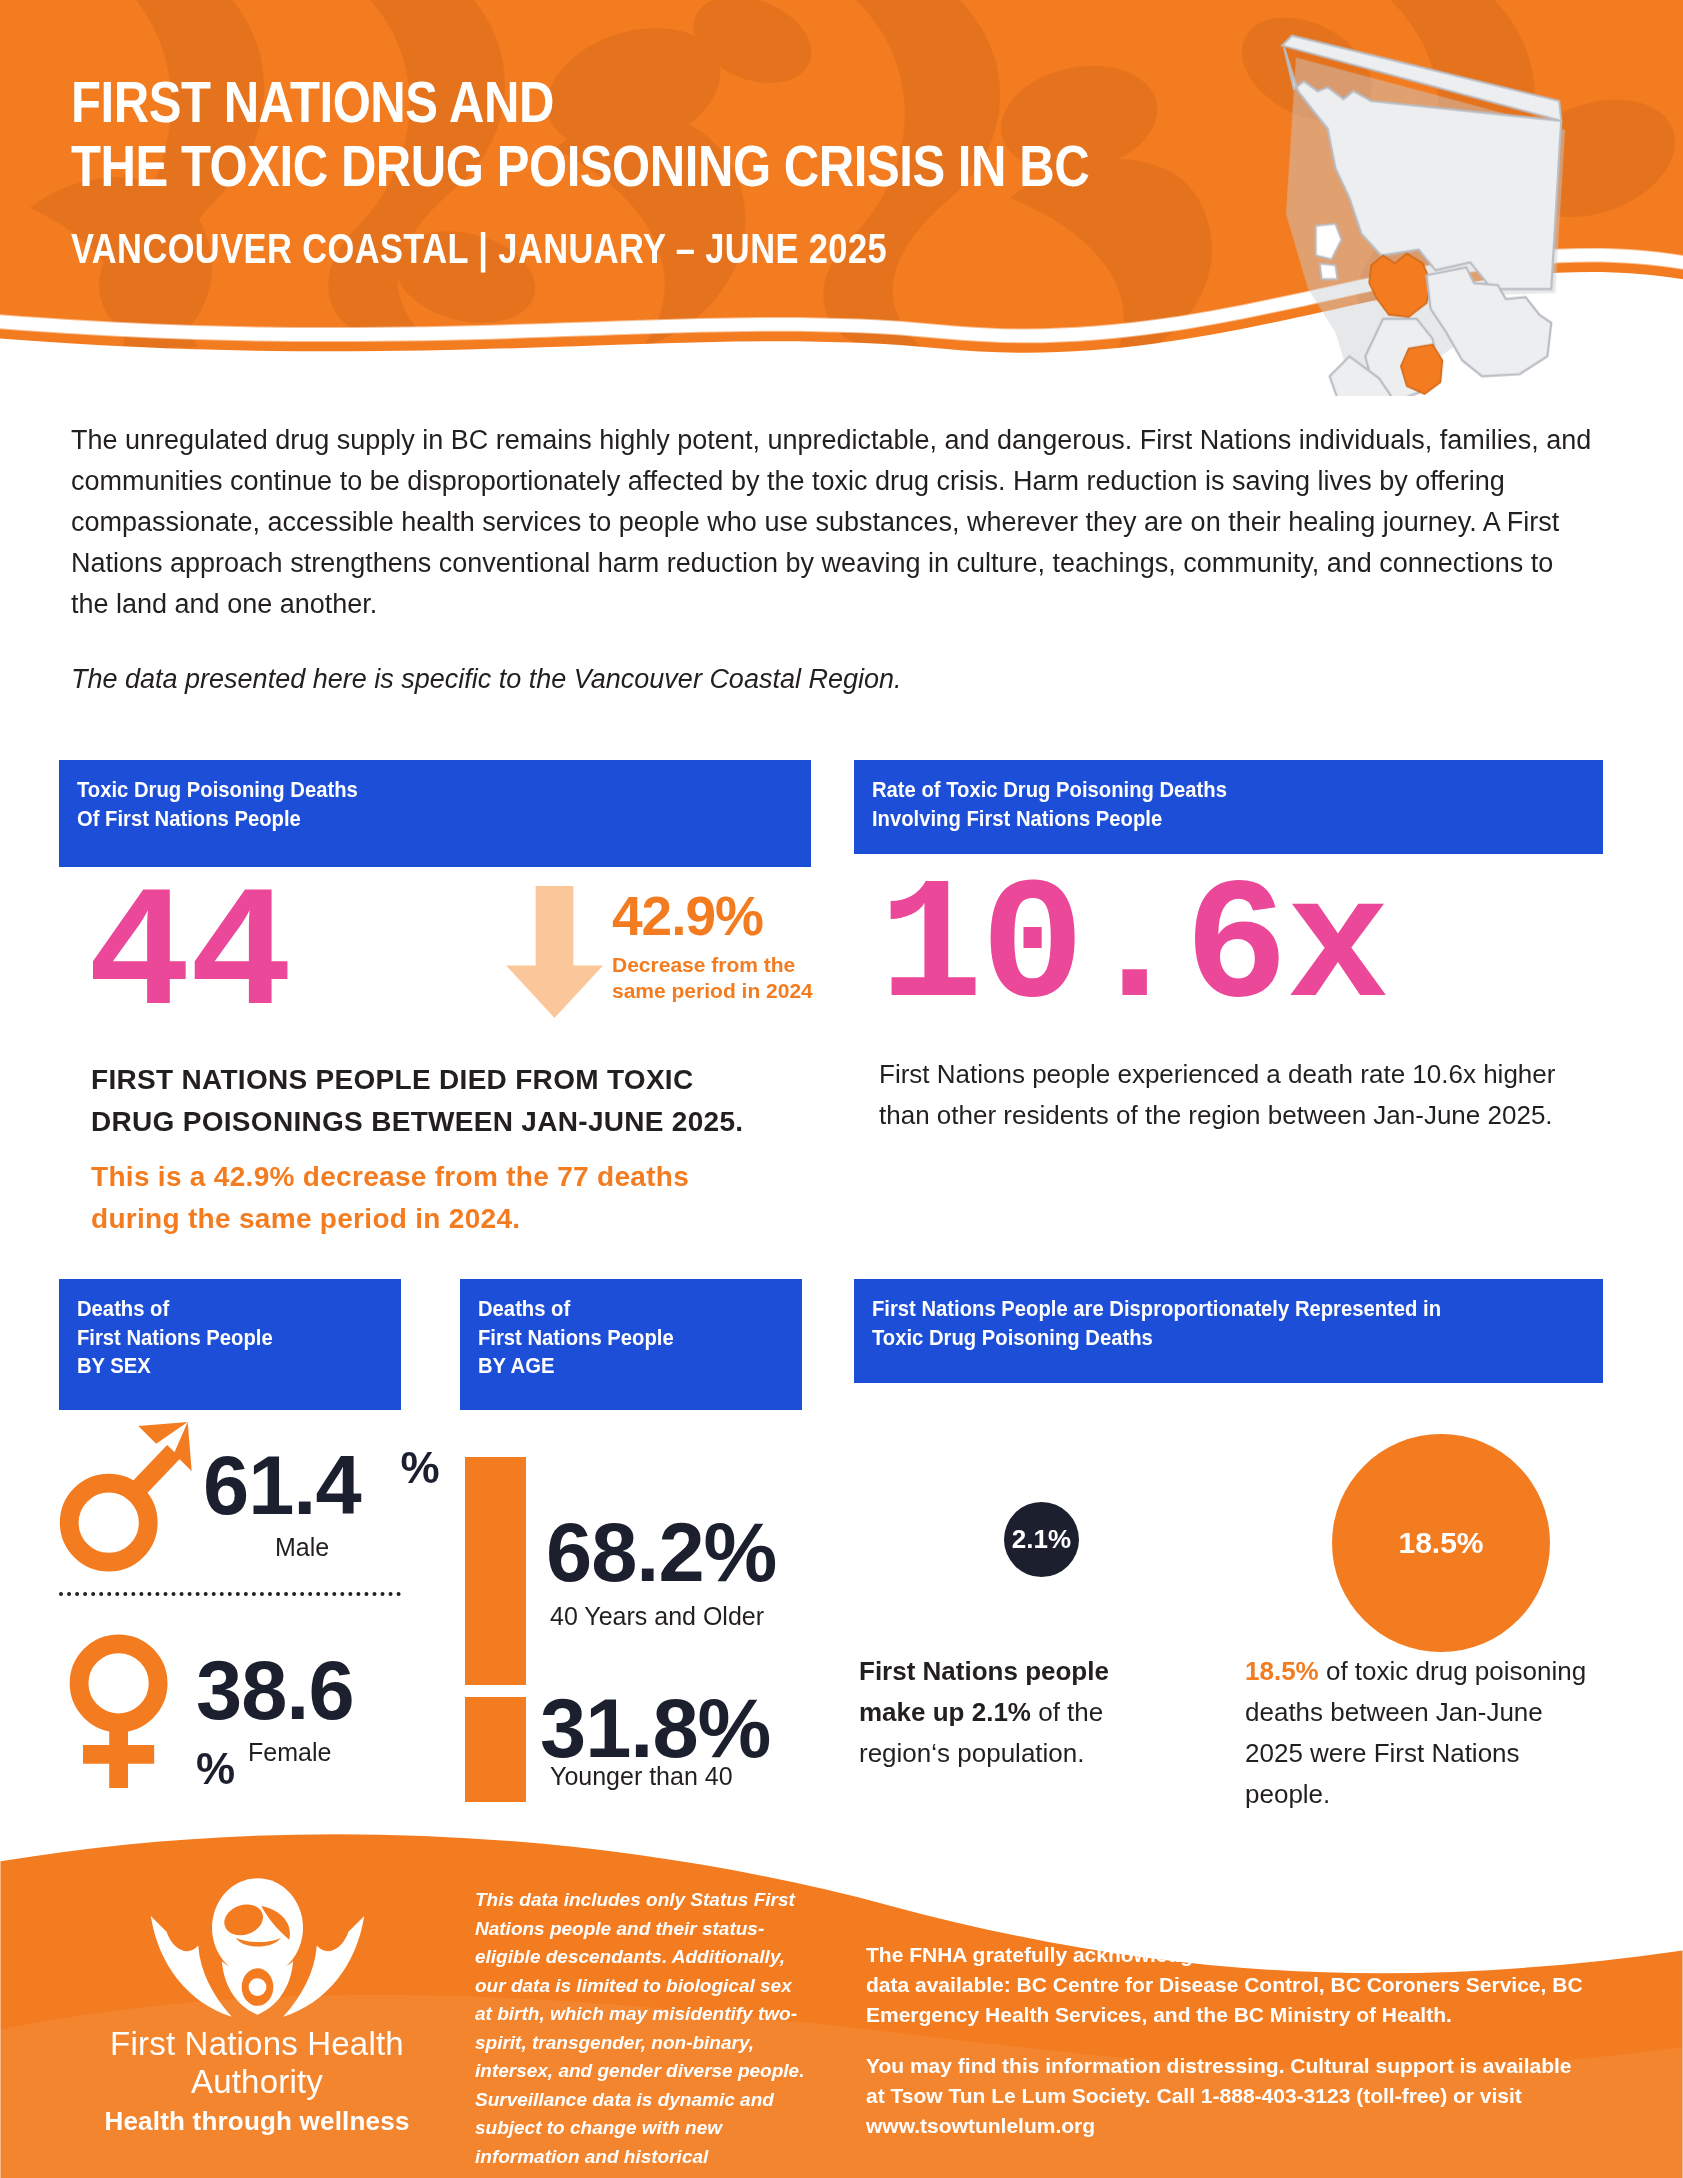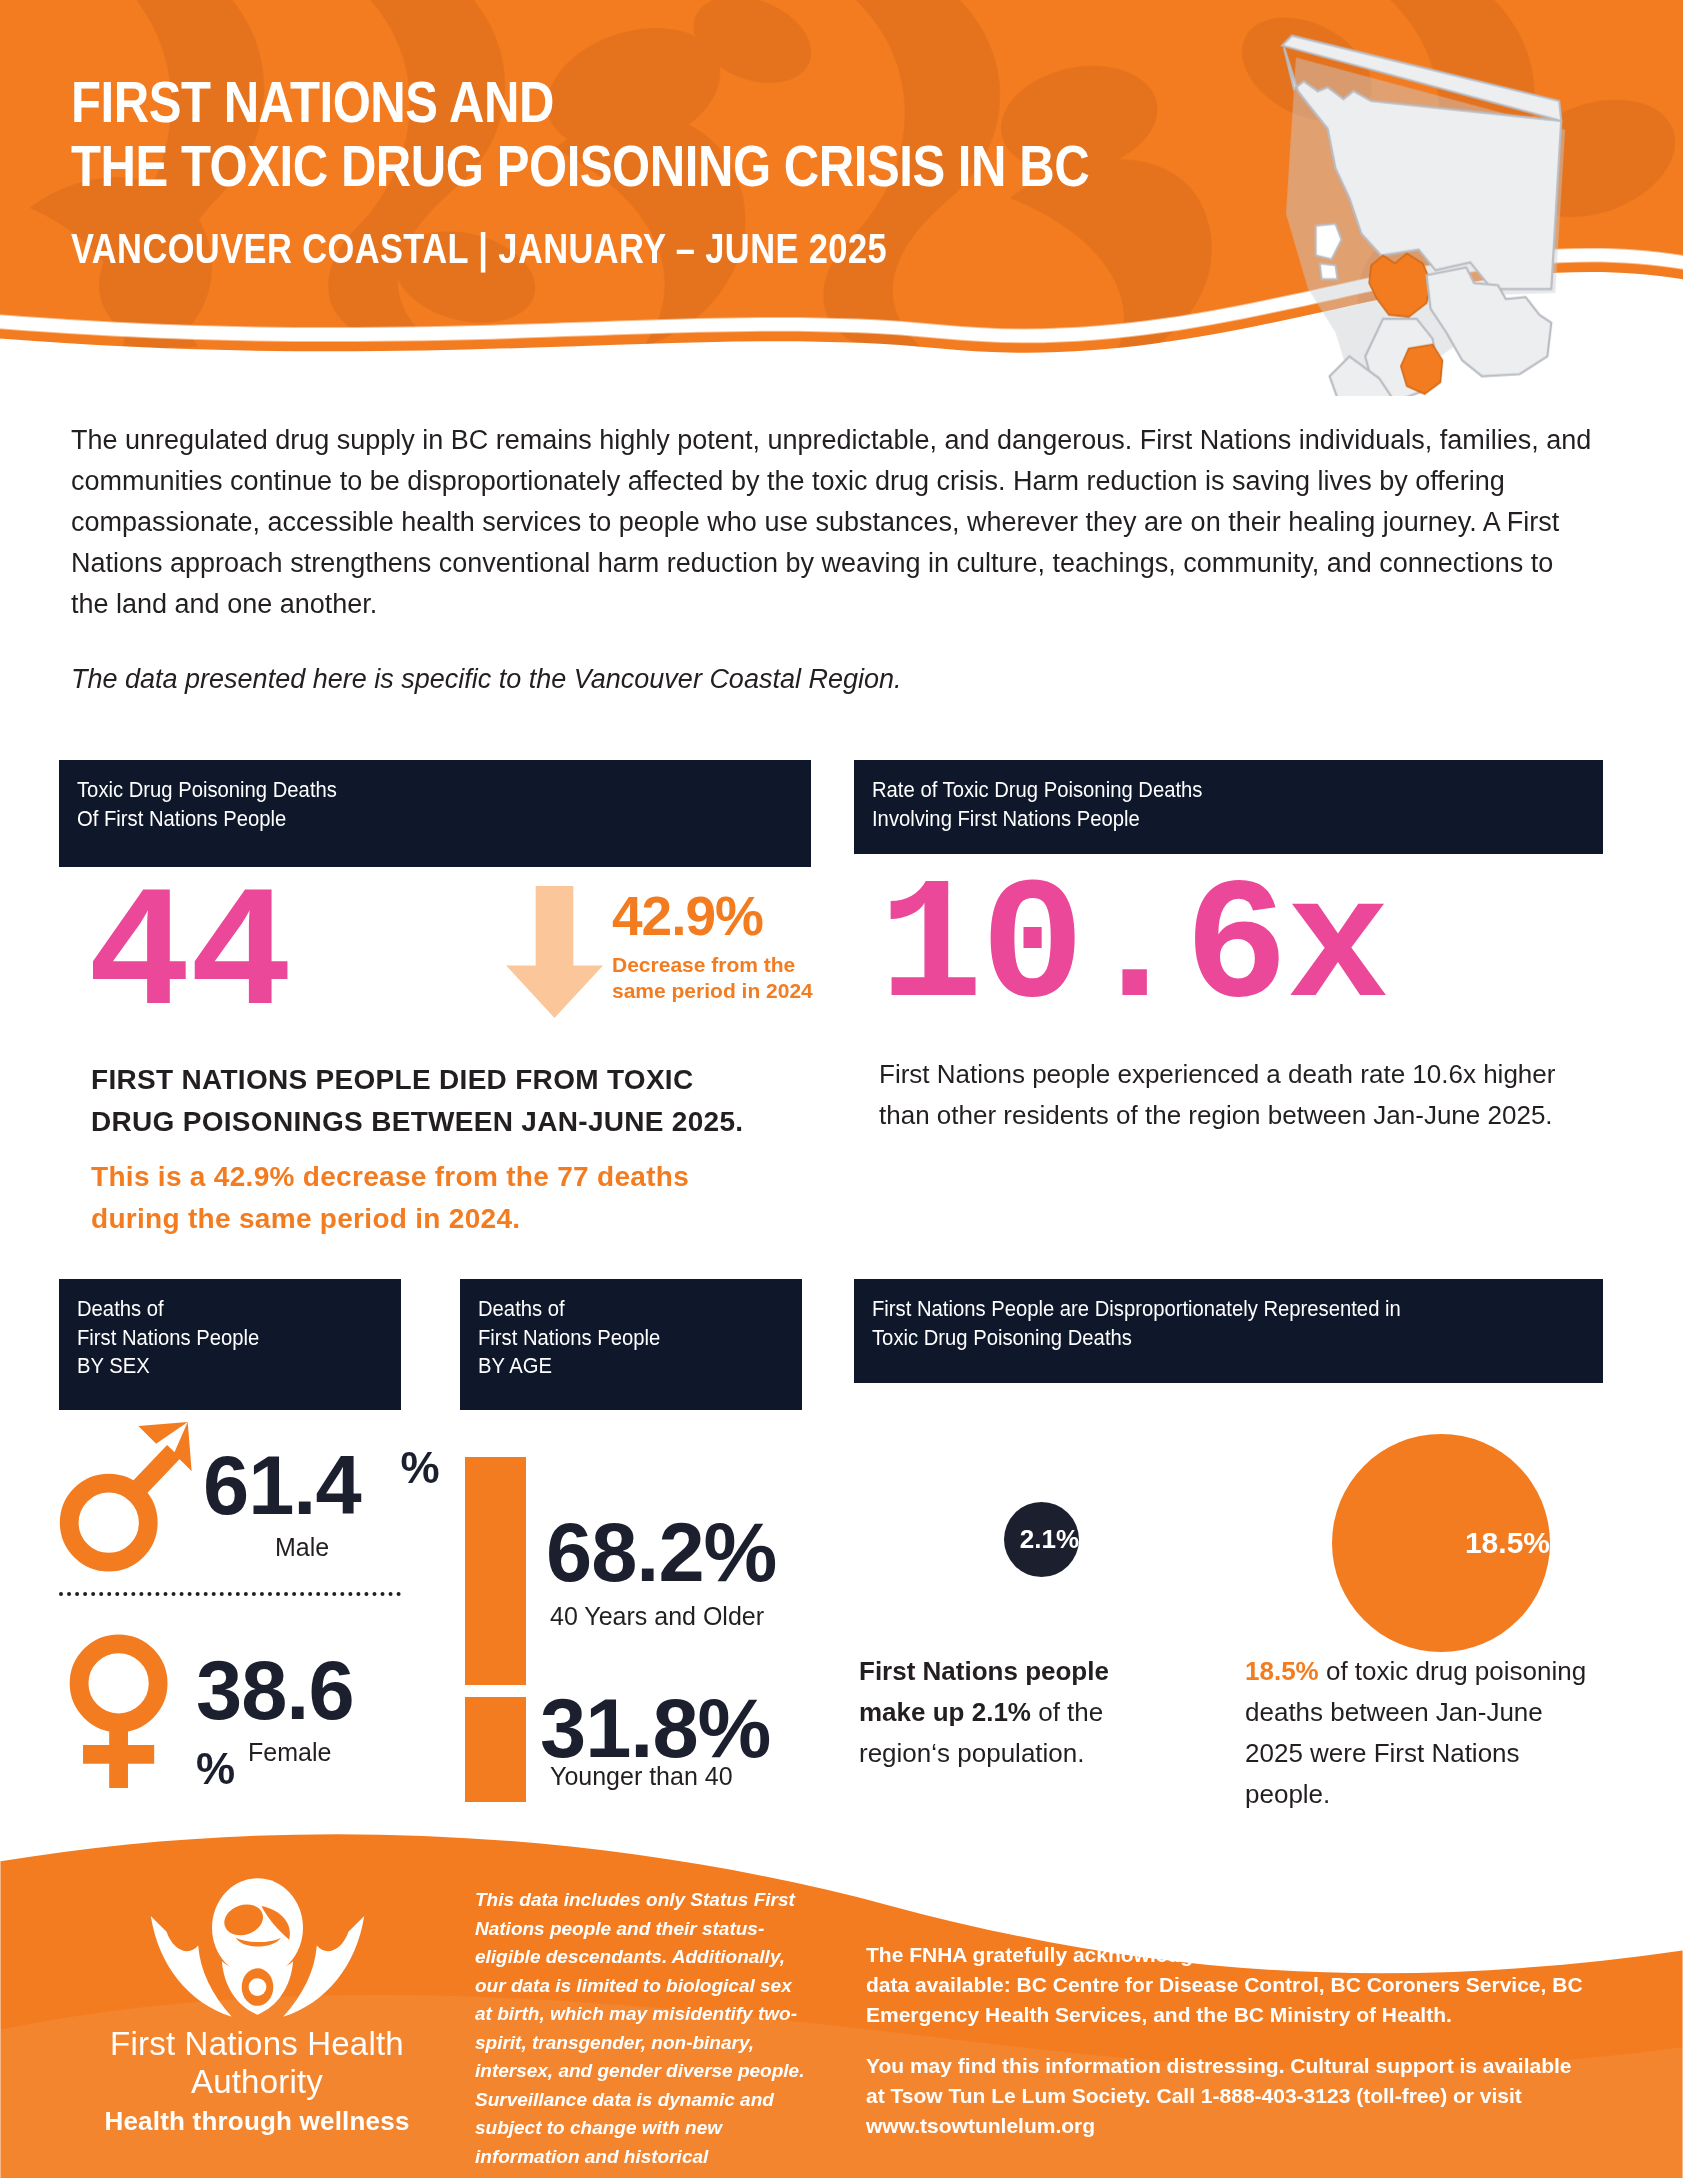--- a/index.html
+++ b/index.html
@@ -32,23 +32,23 @@
   
   .intro{position:absolute;left:71px;top:420px;width:1525px;}
   .intro p{
     margin:0;font-size:27px;line-height:1.52;color:#231f20;
     font-family:"Liberation Sans",sans-serif;font-weight:400;
   }
   .intro .ital{margin-top:34px;font-style:italic;font-size:27px;}
 
   
   .bar{
-    position:absolute;background:#0f172a;color:#fff;
-    font-family:"Liberation Sans Narrow","Liberation Sans",sans-serif;
-    font-weight:normal;font-size:22px;line-height:1.30;
+    position:absolute;background:#1d4ed8;color:#fff;
+    font-family:"Liberation Sans Narrow","Liberation Sans",sans-serif;
+    font-weight:bold;font-size:22px;line-height:1.30;
     padding:16px 0 0 18px;box-sizing:border-box;
     transform-origin:left top;
   }
   .bar span{display:block;transform:scaleX(0.92);transform-origin:left center;}
 
   
   .bignum{
     font-family:Liberation Mono, monospace;
     font-weight:bold;color:#ec4899;letter-spacing:-2px;
   }
@@ -70,21 +70,21 @@
   .pct .sm{font-size:44px;line-height:1;margin-top:8px;}
   .sublabel{font-size:25px;color:#231f20;font-weight:400;}
 
   .dotline{
     position:absolute;border-top:4px dotted #231f20;height:0;
   }
 
   
   .circ{
     position:absolute;border-radius:50%;display:flex;
-    align-items:center;justify-content:flex-end;color:#fff;
+    align-items:center;justify-content:center;color:#fff;
     font-family:"Liberation Sans Narrow","Liberation Sans",sans-serif;
     font-weight:bold;
   }
 
   
   .footer-wrap{position:absolute;left:0;top:1802px;width:1683px;height:376px;}
   .logo-box{position:absolute;left:59px;top:1876px;width:396px;text-align:center;color:#fff;}
   .logo-name{
     font-family:"Liberation Sans",sans-serif;font-size:33px;font-weight:400;
     letter-spacing:0.2px;

